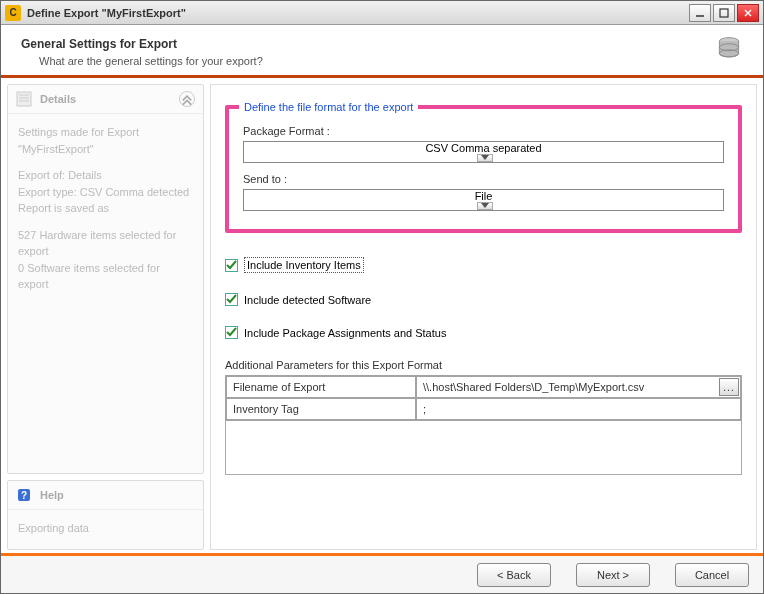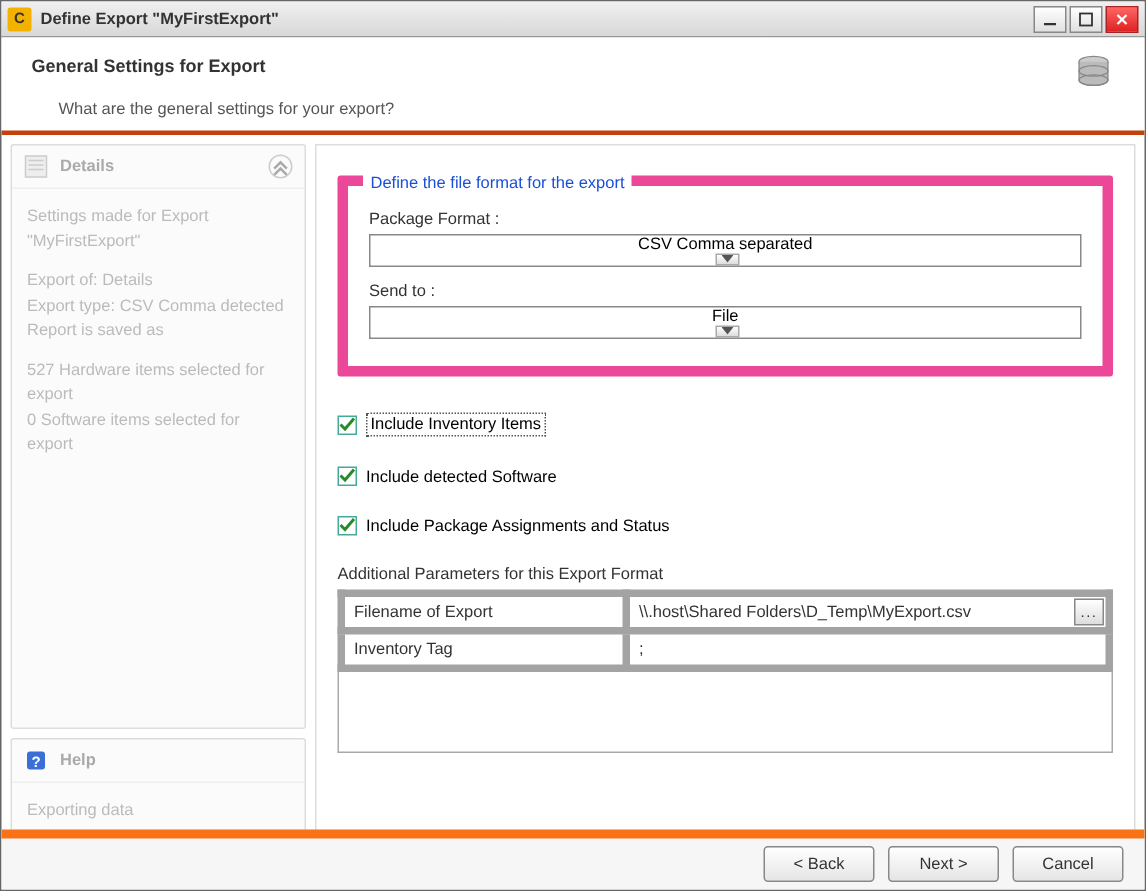--- a/index.html
+++ b/index.html
@@ -6,55 +6,55 @@
     body { font-family: Tahoma, Arial, sans-serif; font-size: 11px; background: #fff; width: 764px; height: 594px; overflow: hidden; }
     .titlebar { height: 24px; background: linear-gradient(to bottom, #f0f0f0, #d8d8d8); border-bottom: 1px solid #999; display: flex; align-items: center; padding: 0 4px; }
     .titlebar .app-icon { width: 16px; height: 16px; background: #f3b200; border-radius: 2px; margin-right: 6px; display: flex; align-items: center; justify-content: center; font-weight: bold; color: #333; font-size: 10px; }
     .titlebar .title { font-weight: bold; flex: 1; color: #333; }
     .titlebar .winbtns { display: flex; gap: 2px; }
     .titlebar .winbtn { width: 22px; height: 18px; border: 1px solid #888; background: linear-gradient(to bottom, #fff, #e0e0e0); display: flex; align-items: center; justify-content: center; font-size: 10px; cursor: pointer; }
     .titlebar .winbtn.close { background: linear-gradient(to bottom, #f66, #d22); color: #fff; border-color: #a22; }
     .winbtn svg { width: 10px; height: 10px; }
     .header { padding: 12px 20px 8px 20px; background: #fff; border-bottom: 3px solid #c2410c; display: flex; align-items: flex-start; position: relative; }
     .header-text h2 { font-size: 12px; font-weight: bold; color: #333; }
-    .header-text p { color: #555; font-size: 11px; padding-left: 18px; margin-top: 16px; }
+    .header-text p { color: #555; font-size: 11px; padding-left: 18px; margin-top: 4px; }
     .header-icon { position: absolute; right: 20px; top: 10px; }
     .header-icon svg { width: 28px; height: 28px; }
     .body { display: flex; height: 478px; padding: 6px; gap: 6px; }
     .sidebar { width: 197px; display: flex; flex-direction: column; gap: 6px; }
     .panel { border: 1px solid #ddd; background: #fbfbfb; border-radius: 2px; }
     .panel-head { display: flex; align-items: center; padding: 6px 8px; border-bottom: 1px solid #eee; }
     .panel-head .picon { width: 16px; height: 16px; margin-right: 8px; display: flex; align-items: center; justify-content: center; }
     .panel-head .ptitle { color: #aaa; font-weight: bold; flex: 1; }
     .panel-head .collapse { width: 16px; height: 16px; border: 1px solid #ccc; border-radius: 8px; display: flex; align-items: center; justify-content: center; color: #aaa; font-size: 9px; }
     .panel-body { padding: 10px; color: #bbb; font-size: 11px; line-height: 1.5; }
     .panel-body p { margin-bottom: 10px; }
     .details { flex: 1; }
     .help { height: 70px; }
     .help .panel-body { color: #bbb; }
     .main { flex: 1; border: 1px solid #ddd; background: #fff; padding: 20px 14px; overflow: auto; }
-    .fieldset { border: 7px solid #ec4899; border-radius: 2px; padding: 16px 14px 18px 14px; margin-bottom: 24px; position: relative; }
+    .fieldset { border: 4px solid #ec4899; border-radius: 2px; padding: 16px 14px 18px 14px; margin-bottom: 24px; position: relative; }
     .fieldset .legend { position: absolute; top: -8px; left: 10px; background: #fff; padding: 0 5px; color: #1a4fd6; font-size: 11px; }
     .form-row { margin-bottom: 10px; }
     .form-row label { display: block; margin-bottom: 4px; color: #333; }
     .select { width: 100%; height: 22px; border: 1px solid #888; background: #fff; padding: 0 4px; display: flex; align-items: center; justify-content: space-between; flex-direction: column; }
     .select .arrow { width: 16px; height: 18px; border: 1px solid #aaa; background: linear-gradient(to bottom, #fff, #ddd); display: flex; align-items: center; justify-content: center; margin-right: -3px; }
     .select .arrow svg { width: 8px; height: 6px; }
     .checkbox-row { display: flex; align-items: center; margin-bottom: 20px; }
     .checkbox-row .cb { width: 13px; height: 13px; border: 1px solid #4a9; background: #fff; margin-right: 6px; display: flex; align-items: center; justify-content: center; }
     .checkbox-row .cb svg { width: 11px; height: 11px; }
     .checkbox-row .lbl.dotted { border: 1px dotted #555; padding: 1px 2px; }
     .section-label { color: #333; margin-bottom: 4px; }
     .param-table { width: 100%; border: 1px solid #aaa; border-collapse: collapse; }
-    .param-table td { border: 5px solid #a3a3a3; padding: 4px 6px; height: 22px; color: #333; }
+    .param-table td { border: 2px solid #a3a3a3; padding: 4px 6px; height: 22px; color: #333; }
     .param-table td.key { width: 190px; }
     .param-table td.val { position: relative; }
     .param-table .browse { position: absolute; right: 1px; top: 1px; width: 20px; height: 18px; border: 1px solid #888; background: linear-gradient(to bottom, #fff, #ddd); display: flex; align-items: center; justify-content: center; font-size: 10px; letter-spacing: 1px; }
     .param-spacer { height: 54px; border: 1px solid #aaa; border-top: none; }
-    .footer { height: 40px; border-top: 6px solid #f97316; display: flex; align-items: center; justify-content: flex-end; gap: 9px; padding: 0 14px; background: #f6f6f6; position: absolute; bottom: 0; left: 0; right: 0; }
+    .footer { height: 40px; border-top: 3px solid #f97316; display: flex; align-items: center; justify-content: flex-end; gap: 25px; padding: 0 14px; background: #f6f6f6; position: absolute; bottom: 0; left: 0; right: 0; }
     .btn { min-width: 74px; height: 24px; border: 1px solid #888; background: linear-gradient(to bottom, #fff, #e5e5e5); border-radius: 3px; display: flex; align-items: center; justify-content: center; color: #333; cursor: pointer; }
     .dialog { position: relative; width: 764px; height: 594px; border: 1px solid #666; }
   </style>
 </head>
 <body>
 
 <div class="dialog">
 
   <div class="titlebar">
     <div class="app-icon">C</div>

